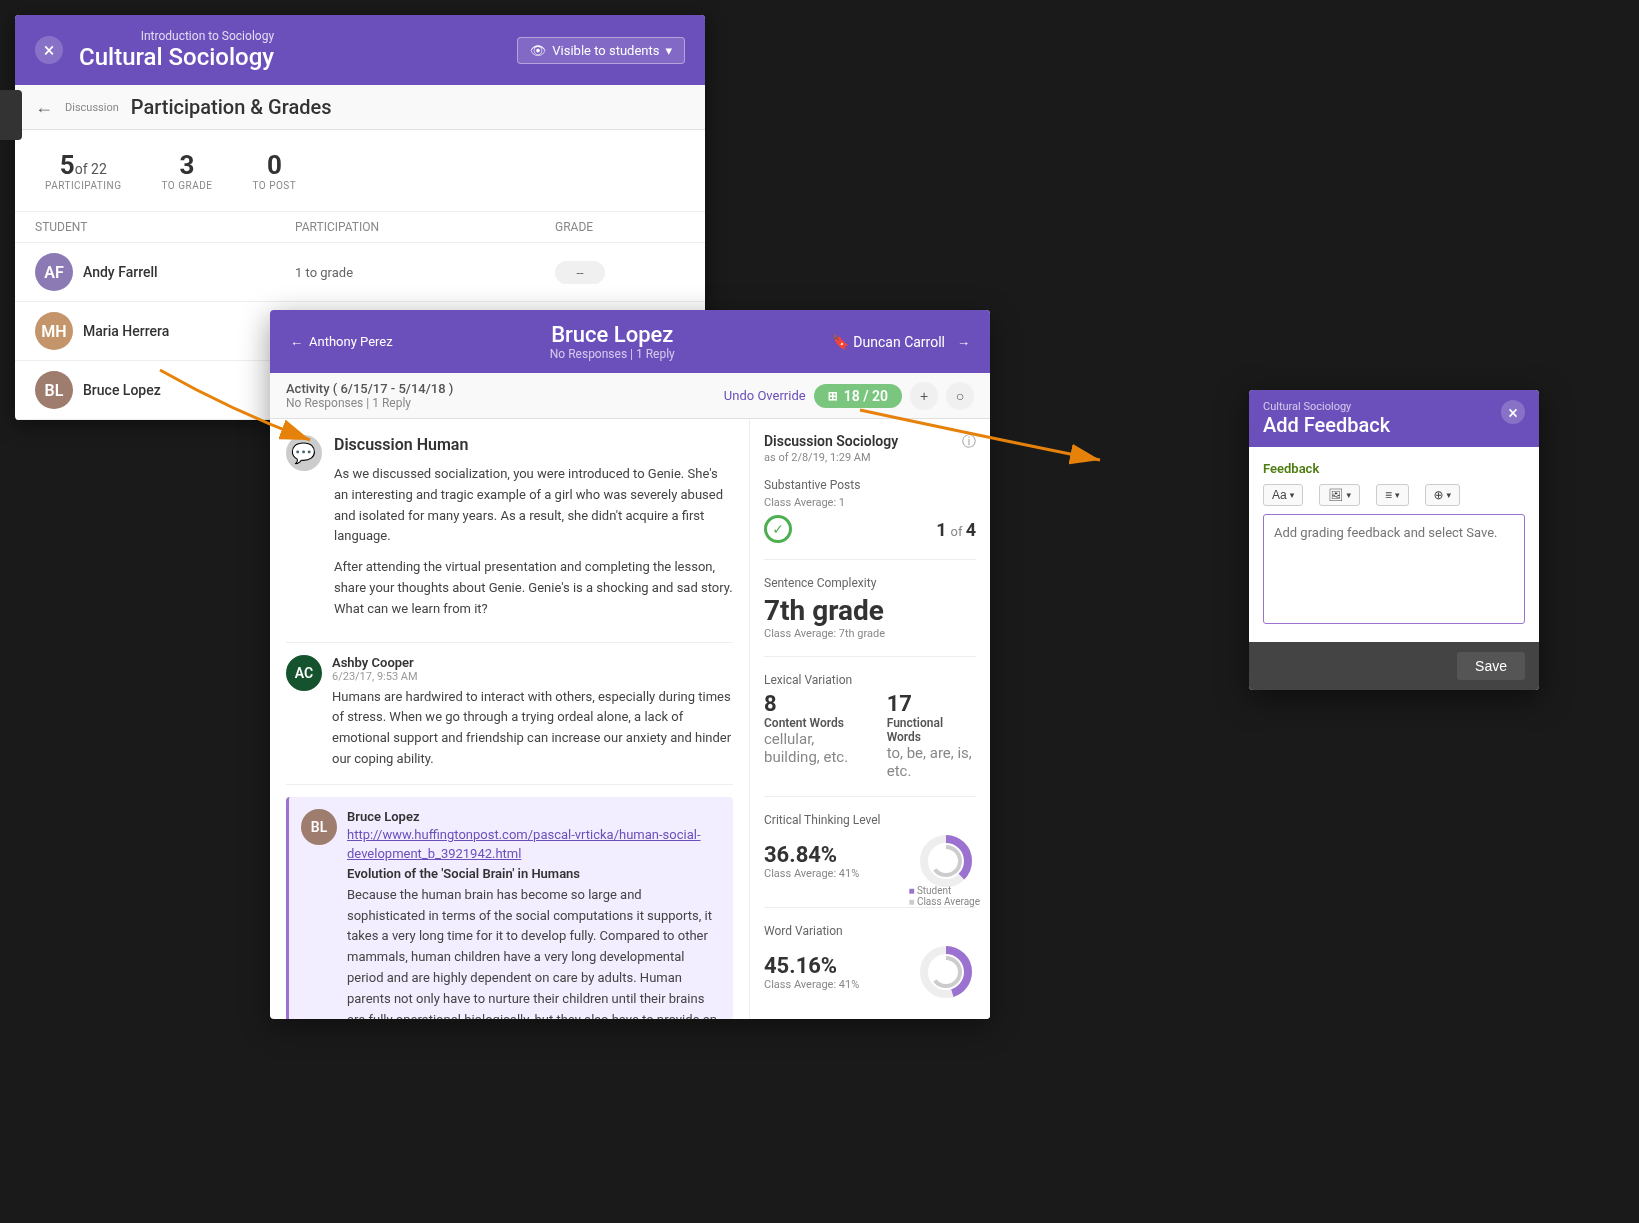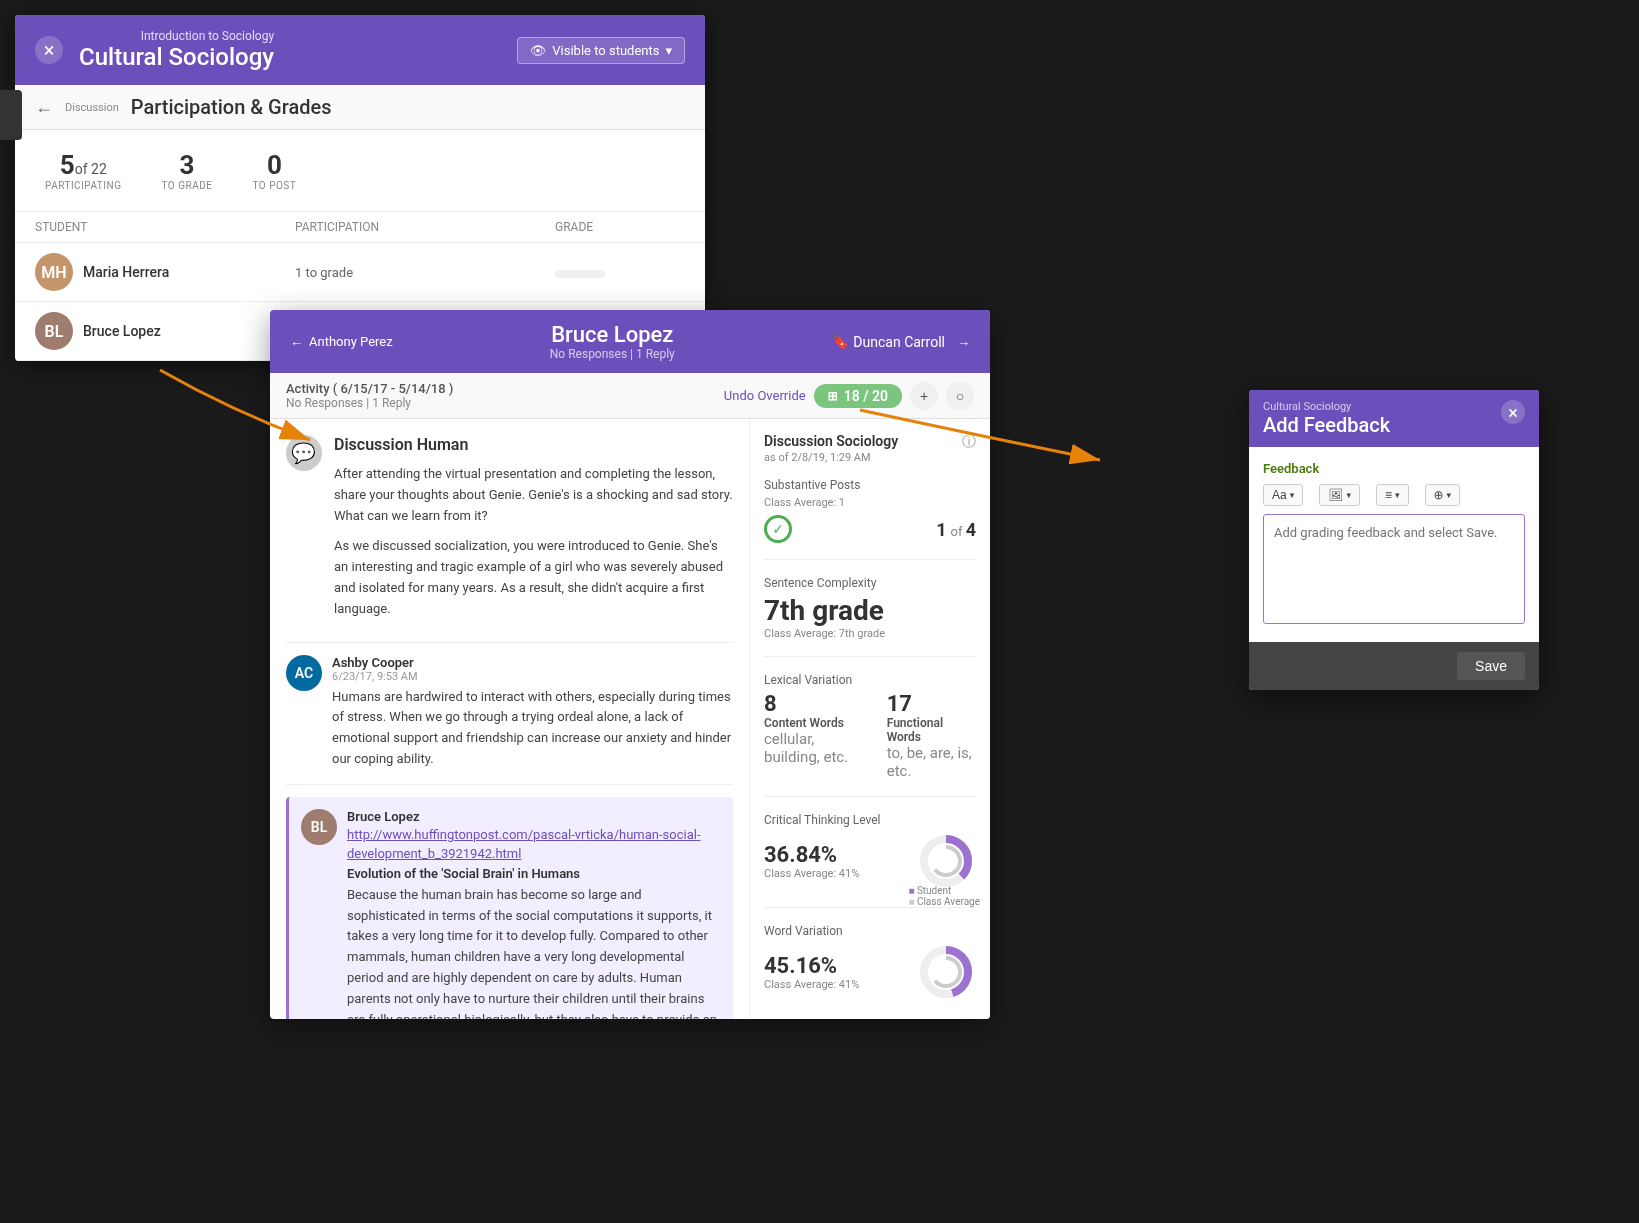--- a/index.html
+++ b/index.html
@@ -547,20 +547,32 @@
 
   <div class="table-header">
     <div class="th-student">Student</div>
     <div class="th-participation">Participation</div>
     <div class="th-grade">Grade</div>
   </div>
 
   <div class="student-row">
     <div class="student-cell">
       <div class="student-avatar">
+        <div class="avatar-placeholder" style="background:#8c7ab5;">AF</div>
+      </div>
+      <span class="student-name">Andy Farrell</span>
+    </div>
+    <div class="participation-cell">1 to grade</div>
+    <div class="grade-cell">
+      <span class="grade-badge">--</span>
+    </div>
+  </div>
+  <div class="student-row">
+    <div class="student-cell">
+      <div class="student-avatar">
         <div class="avatar-placeholder" style="background:#c4956a;">MH</div>
       </div>
       <span class="student-name">Maria Herrera</span>
     </div>
     <div class="participation-cell">1 to grade</div>
     <div class="grade-cell">
       <span class="grade-badge"></span>
     </div>
   </div>
   <div class="student-row">
@@ -616,27 +628,27 @@
     </div>
   </div>
 
   <div class="detail-body">
 
     <div class="discussion-area">
       <div style="display:flex;gap:12px;align-items:flex-start;margin-bottom:12px;">
         <div style="width:36px;height:36px;border-radius:50%;background:#ccc;flex-shrink:0;display:flex;align-items:center;justify-content:center;color:#888;font-size:20px;">💬</div>
         <div>
           <div class="discussion-topic-title">Discussion Human</div>
+          <div class="discussion-topic-text">As we discussed socialization, you were introduced to Genie. She's an interesting and tragic example of a girl who was severely abused and isolated for many years. As a result, she didn't acquire a first language.</div>
           <div class="discussion-topic-text">After attending the virtual presentation and completing the lesson, share your thoughts about Genie. Genie's is a shocking and sad story. What can we learn from it?</div>
-          <div class="discussion-topic-text">As we discussed socialization, you were introduced to Genie. She's an interesting and tragic example of a girl who was severely abused and isolated for many years. As a result, she didn't acquire a first language.</div>
         </div>
       </div>
       <hr class="divider">
       <div class="comment-block">
-        <div class="comment-avatar" style="background:#0369a1;">AC</div>
+        <div class="comment-avatar" style="background:#14532d;">AC</div>
         <div class="comment-body">
           <div class="comment-author">Ashby Cooper</div>
           <div class="comment-date">6/23/17, 9:53 AM</div>
           <div class="comment-text">Humans are hardwired to interact with others, especially during times of stress. When we go through a trying ordeal alone, a lack of emotional support and friendship can increase our anxiety and hinder our coping ability.</div>
         </div>
       </div>
       <hr class="divider">
       <div class="comment-block highlighted-comment">
         <div class="comment-avatar" style="background:#9e7c6e;">BL</div>
         <div class="comment-body">

